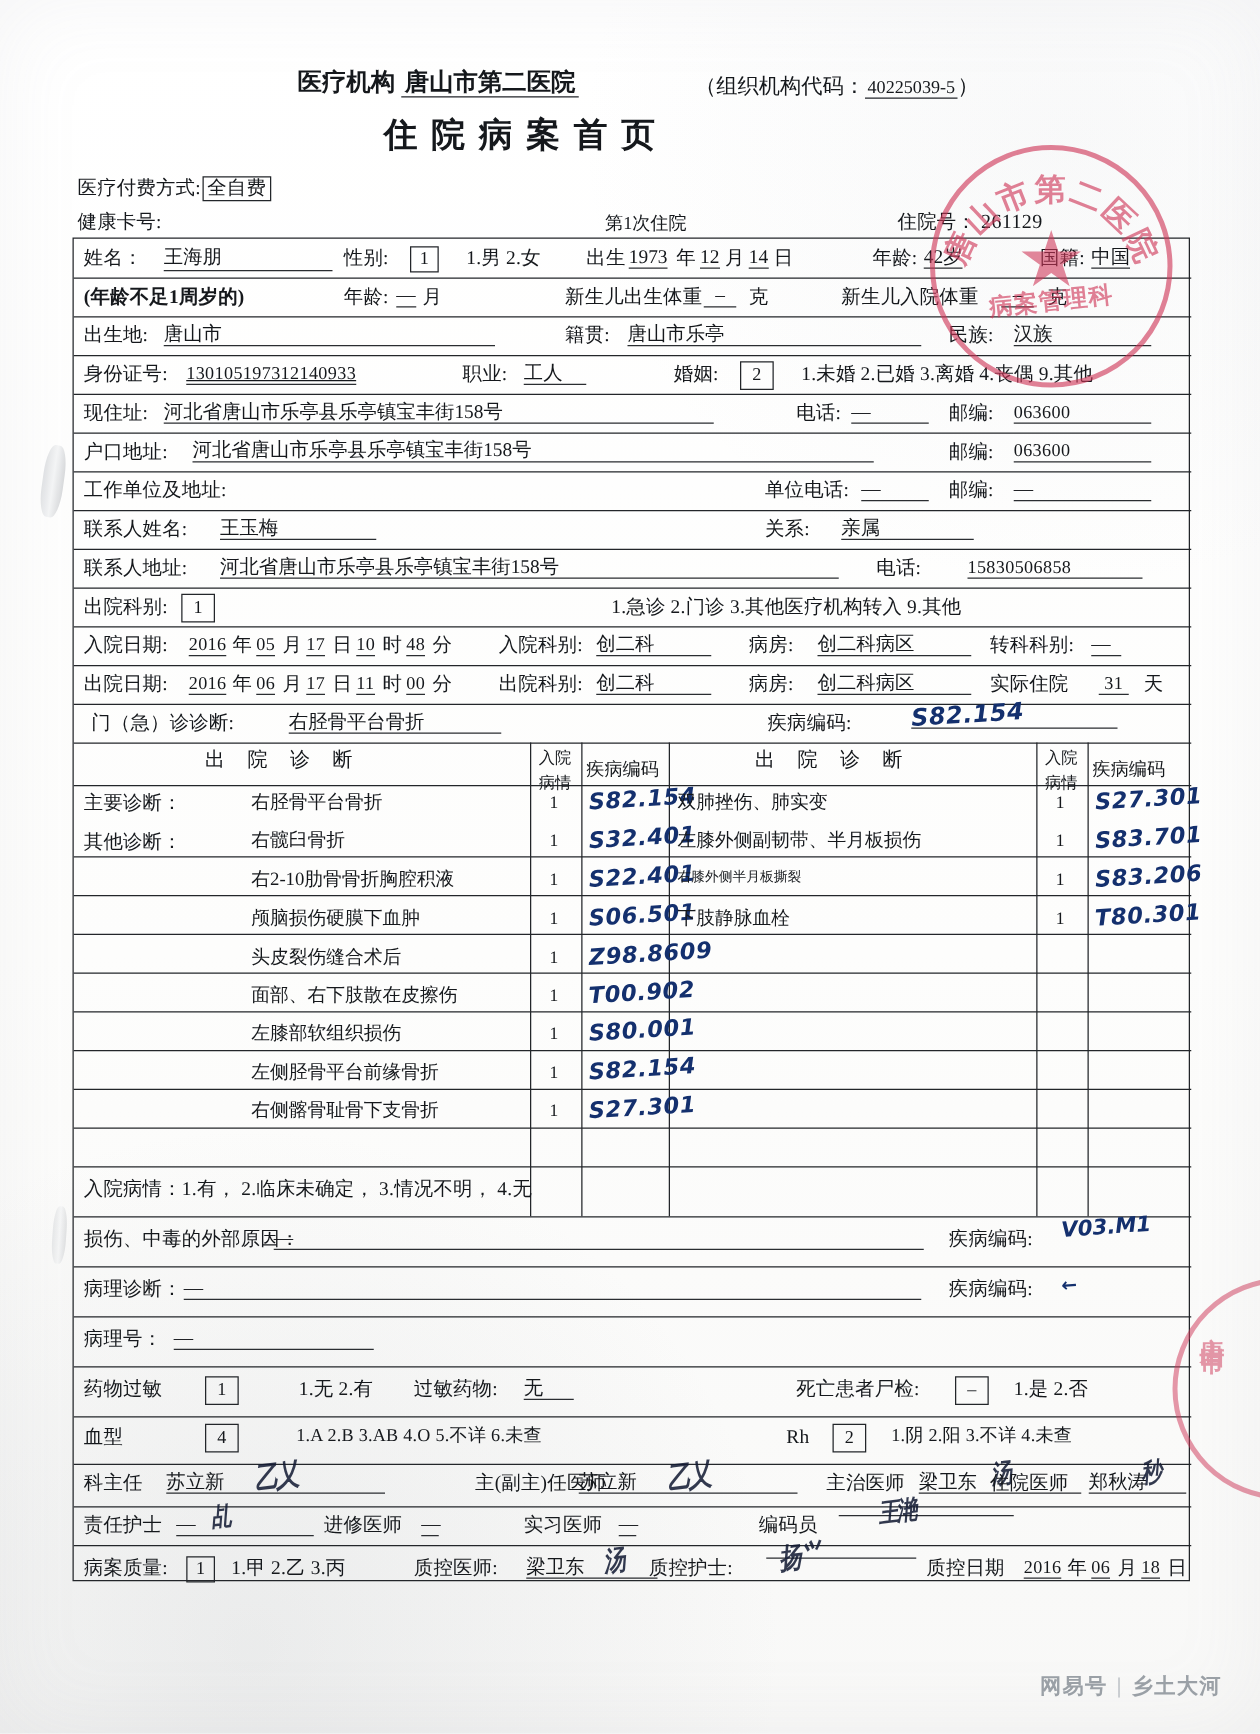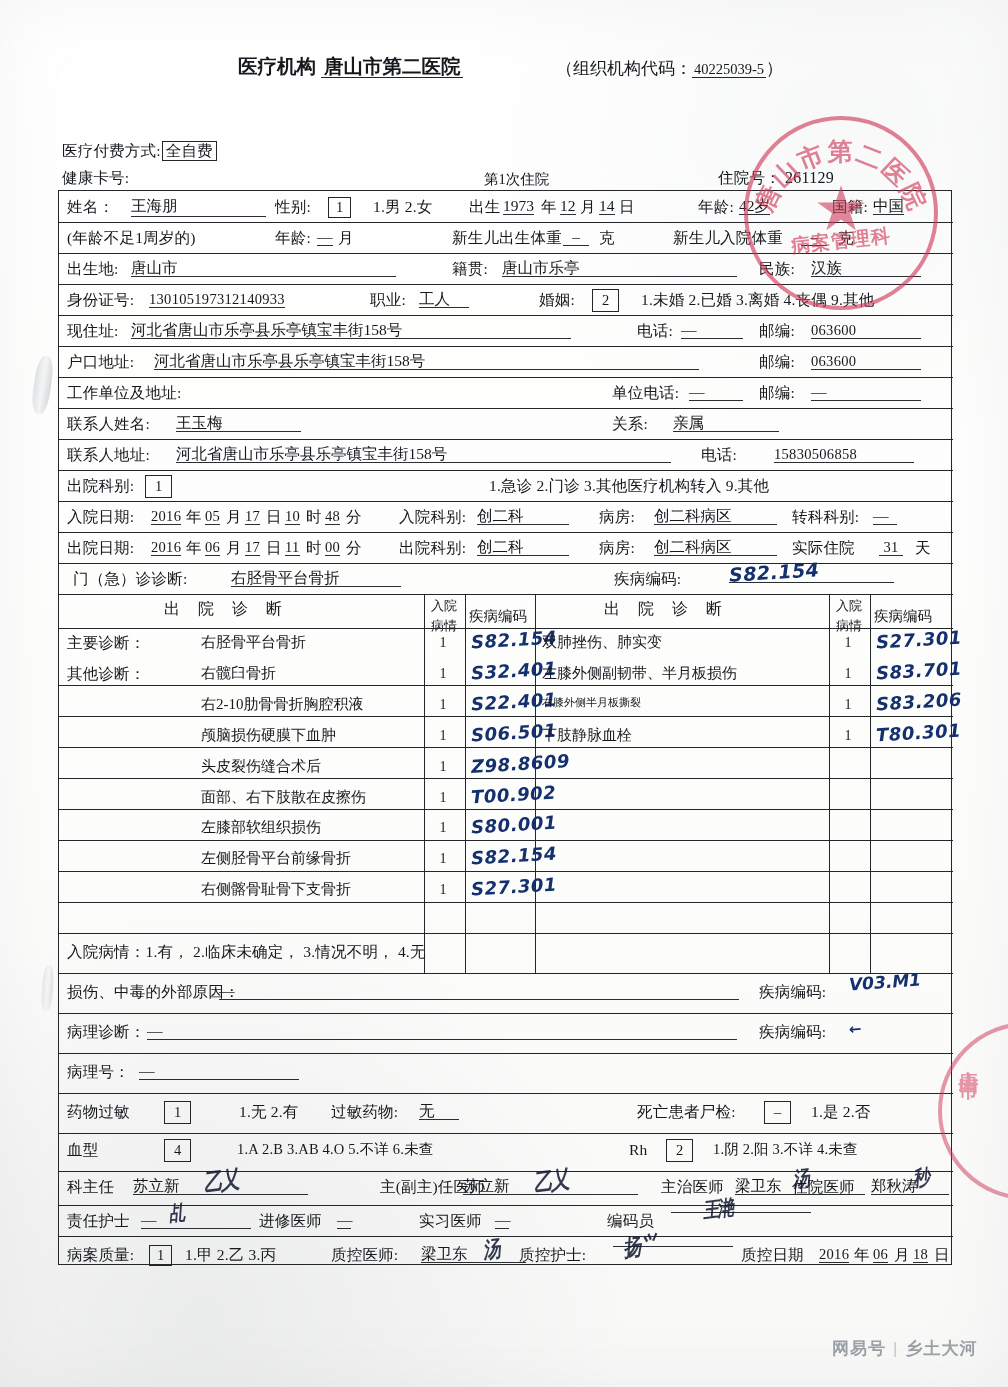--- a/index.html
+++ b/index.html
@@ -117,20 +117,21 @@
 
 <div class="sheet">
 
   <div class="t" id="h-org">
     <span>医疗机构</span>
     <span class="name">唐山市第二医院</span>
   </div>
   <div class="t" id="h-code">
     <span>（组织机构代码：</span><span class="cd">40225039-5</span><span>）</span>
   </div>
+  <div class="t" id="h-title">住院病案首页</div>
 
   <div class="t lbl" id="pay">
     <span>医疗付费方式:</span><span style="border:1.3px solid #23262a;padding:0 3px 1px;margin-left:1px;">全自费</span>
   </div>
   <div class="t lbl" id="card">
     <span>健康卡号:</span>
   </div>
   <div class="t" id="visit">第1次住院</div>
   <div class="t lbl" id="stayno">
     <span>住院号：</span>
@@ -189,40 +190,40 @@
     <div class="t lbl" style="left:482px;top:8px;">年</div>
     <div class="t val ul" style="left:501px;top:7px;">12</div>
     <div class="t lbl" style="left:521px;top:8px;">月</div>
     <div class="t val ul" style="left:540px;top:7px;">14</div>
     <div class="t lbl" style="left:560px;top:8px;">日</div>
     <div class="t lbl" style="left:639px;top:8px;">年龄:</div>
     <div class="t val ul" style="left:680px;top:7px;">42岁</div>
     <div class="t lbl" style="left:773px;top:8px;">国籍:</div>
     <div class="t val ul" style="left:814px;top:7px;">中国</div>
 
-    <div class="t lbl" style="left:8px;top:39px;">(年龄不足1周岁的)</div>
+    <div class="t lbl" style="left:8px;top:39px;font-weight:bold;">(年龄不足1周岁的)</div>
     <div class="t lbl" style="left:216px;top:39px;">年龄:</div>
     <div class="t val ul" style="left:258px;top:38px;">—</div>
     <div class="t lbl" style="left:279px;top:39px;">月</div>
     <div class="t lbl" style="left:393px;top:39px;">新生儿出生体重</div>
     <div class="t val ul" style="left:504px;top:38px;width:26px;text-align:center;">–</div>
     <div class="t lbl" style="left:540px;top:39px;">克</div>
     <div class="t lbl" style="left:614px;top:39px;">新生儿入院体重</div>
     <div class="t val ul" style="left:742px;top:38px;width:26px;text-align:center;">–</div>
     <div class="t lbl" style="left:779px;top:39px;">克</div>
 
     <div class="t lbl" style="left:8px;top:70px;">出生地:</div>
     <div class="t val ul" style="left:72px;top:69px;width:265px;">唐山市</div>
     <div class="t lbl" style="left:393px;top:70px;">籍贯:</div>
     <div class="t val ul" style="left:443px;top:69px;width:235px;">唐山市乐亭</div>
     <div class="t lbl" style="left:700px;top:70px;">民族:</div>
     <div class="t val ul" style="left:752px;top:69px;width:110px;">汉族</div>
 
     <div class="t lbl" style="left:8px;top:101px;">身份证号:</div>
-    <div class="t num ul" style="left:90px;top:101px;">130105197312140933</div>
+    <div class="t num ul" style="left:90px;top:101px;text-decoration:underline;">130105197312140933</div>
     <div class="t lbl" style="left:311px;top:101px;">职业:</div>
     <div class="t val ul" style="left:360px;top:100px;width:50px;">工人</div>
     <div class="t lbl" style="left:480px;top:101px;">婚姻:</div>
     <div class="t" style="left:533px;top:98px;"><span class="box" style="min-width:21px;height:21px;line-height:21px;">2</span></div>
     <div class="t lbl" style="left:582px;top:101px;">1.未婚 2.已婚 3.离婚 4.丧偶 9.其他</div>
 
     <div class="t lbl" style="left:8px;top:132px;">现住址:</div>
     <div class="t val ul" style="left:72px;top:131px;width:440px;">河北省唐山市乐亭县乐亭镇宝丰街158号</div>
     <div class="t lbl" style="left:578px;top:132px;">电话:</div>
     <div class="t val ul" style="left:622px;top:131px;width:62px;">—</div>

